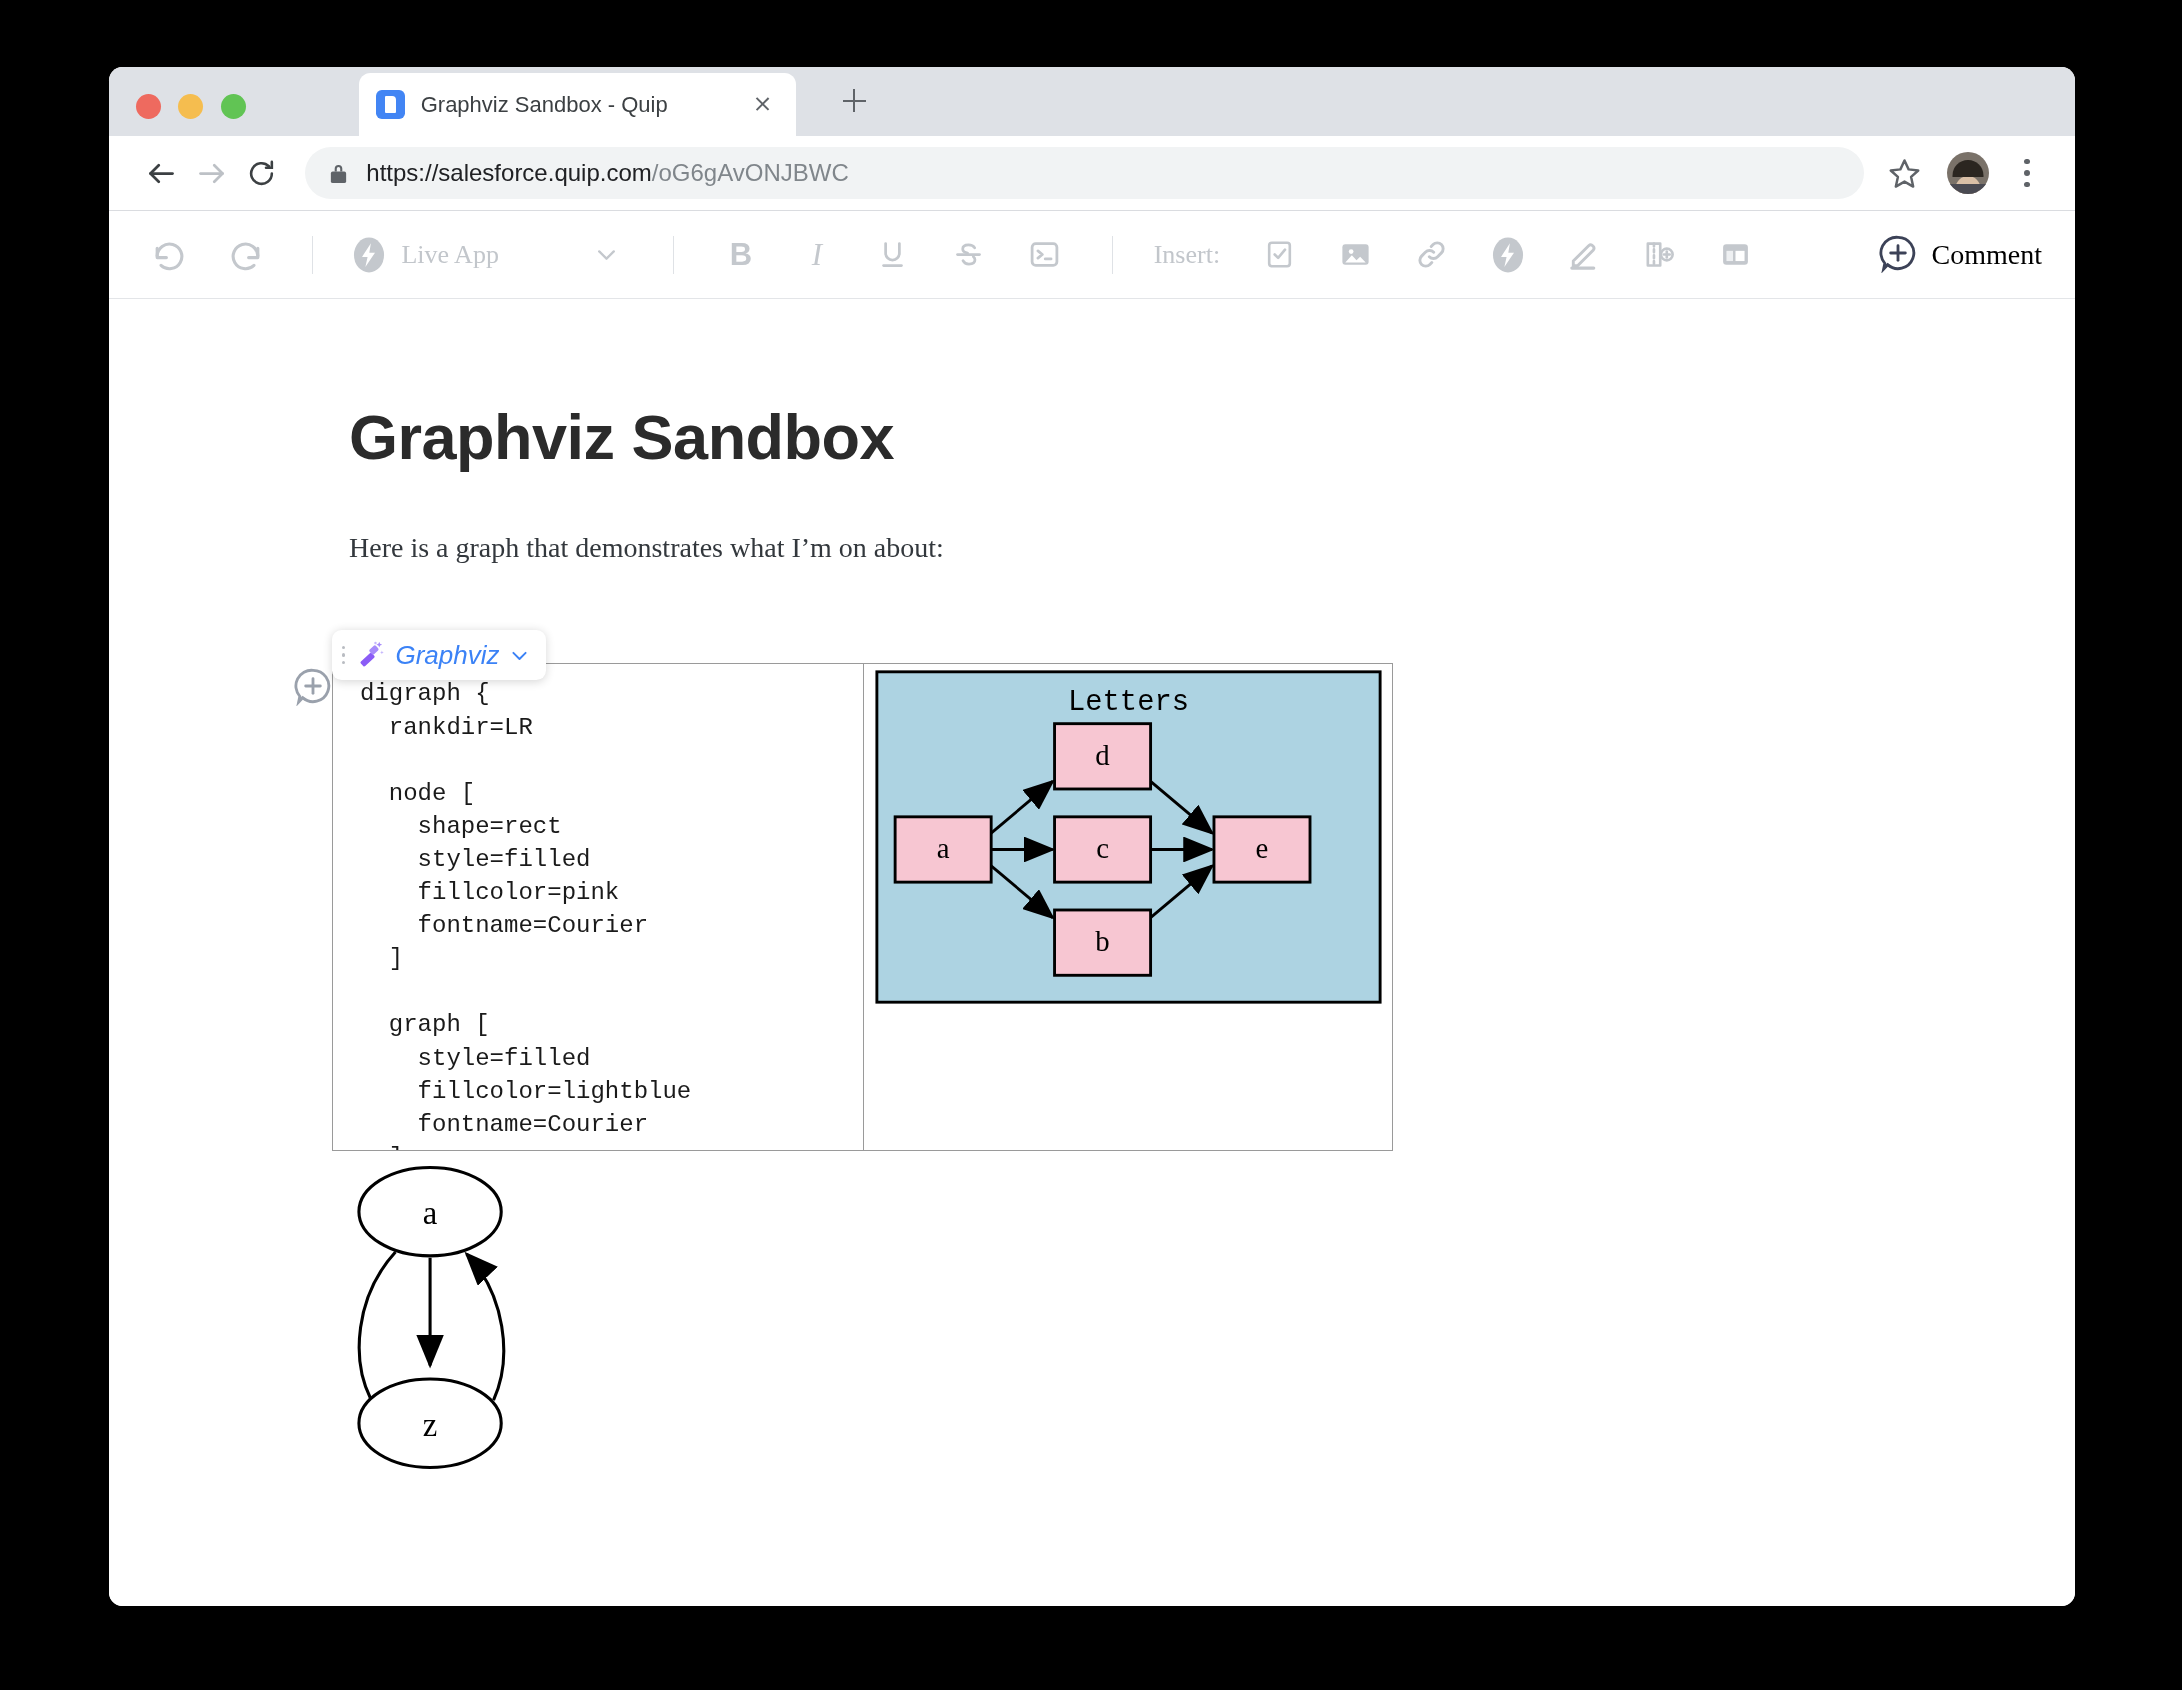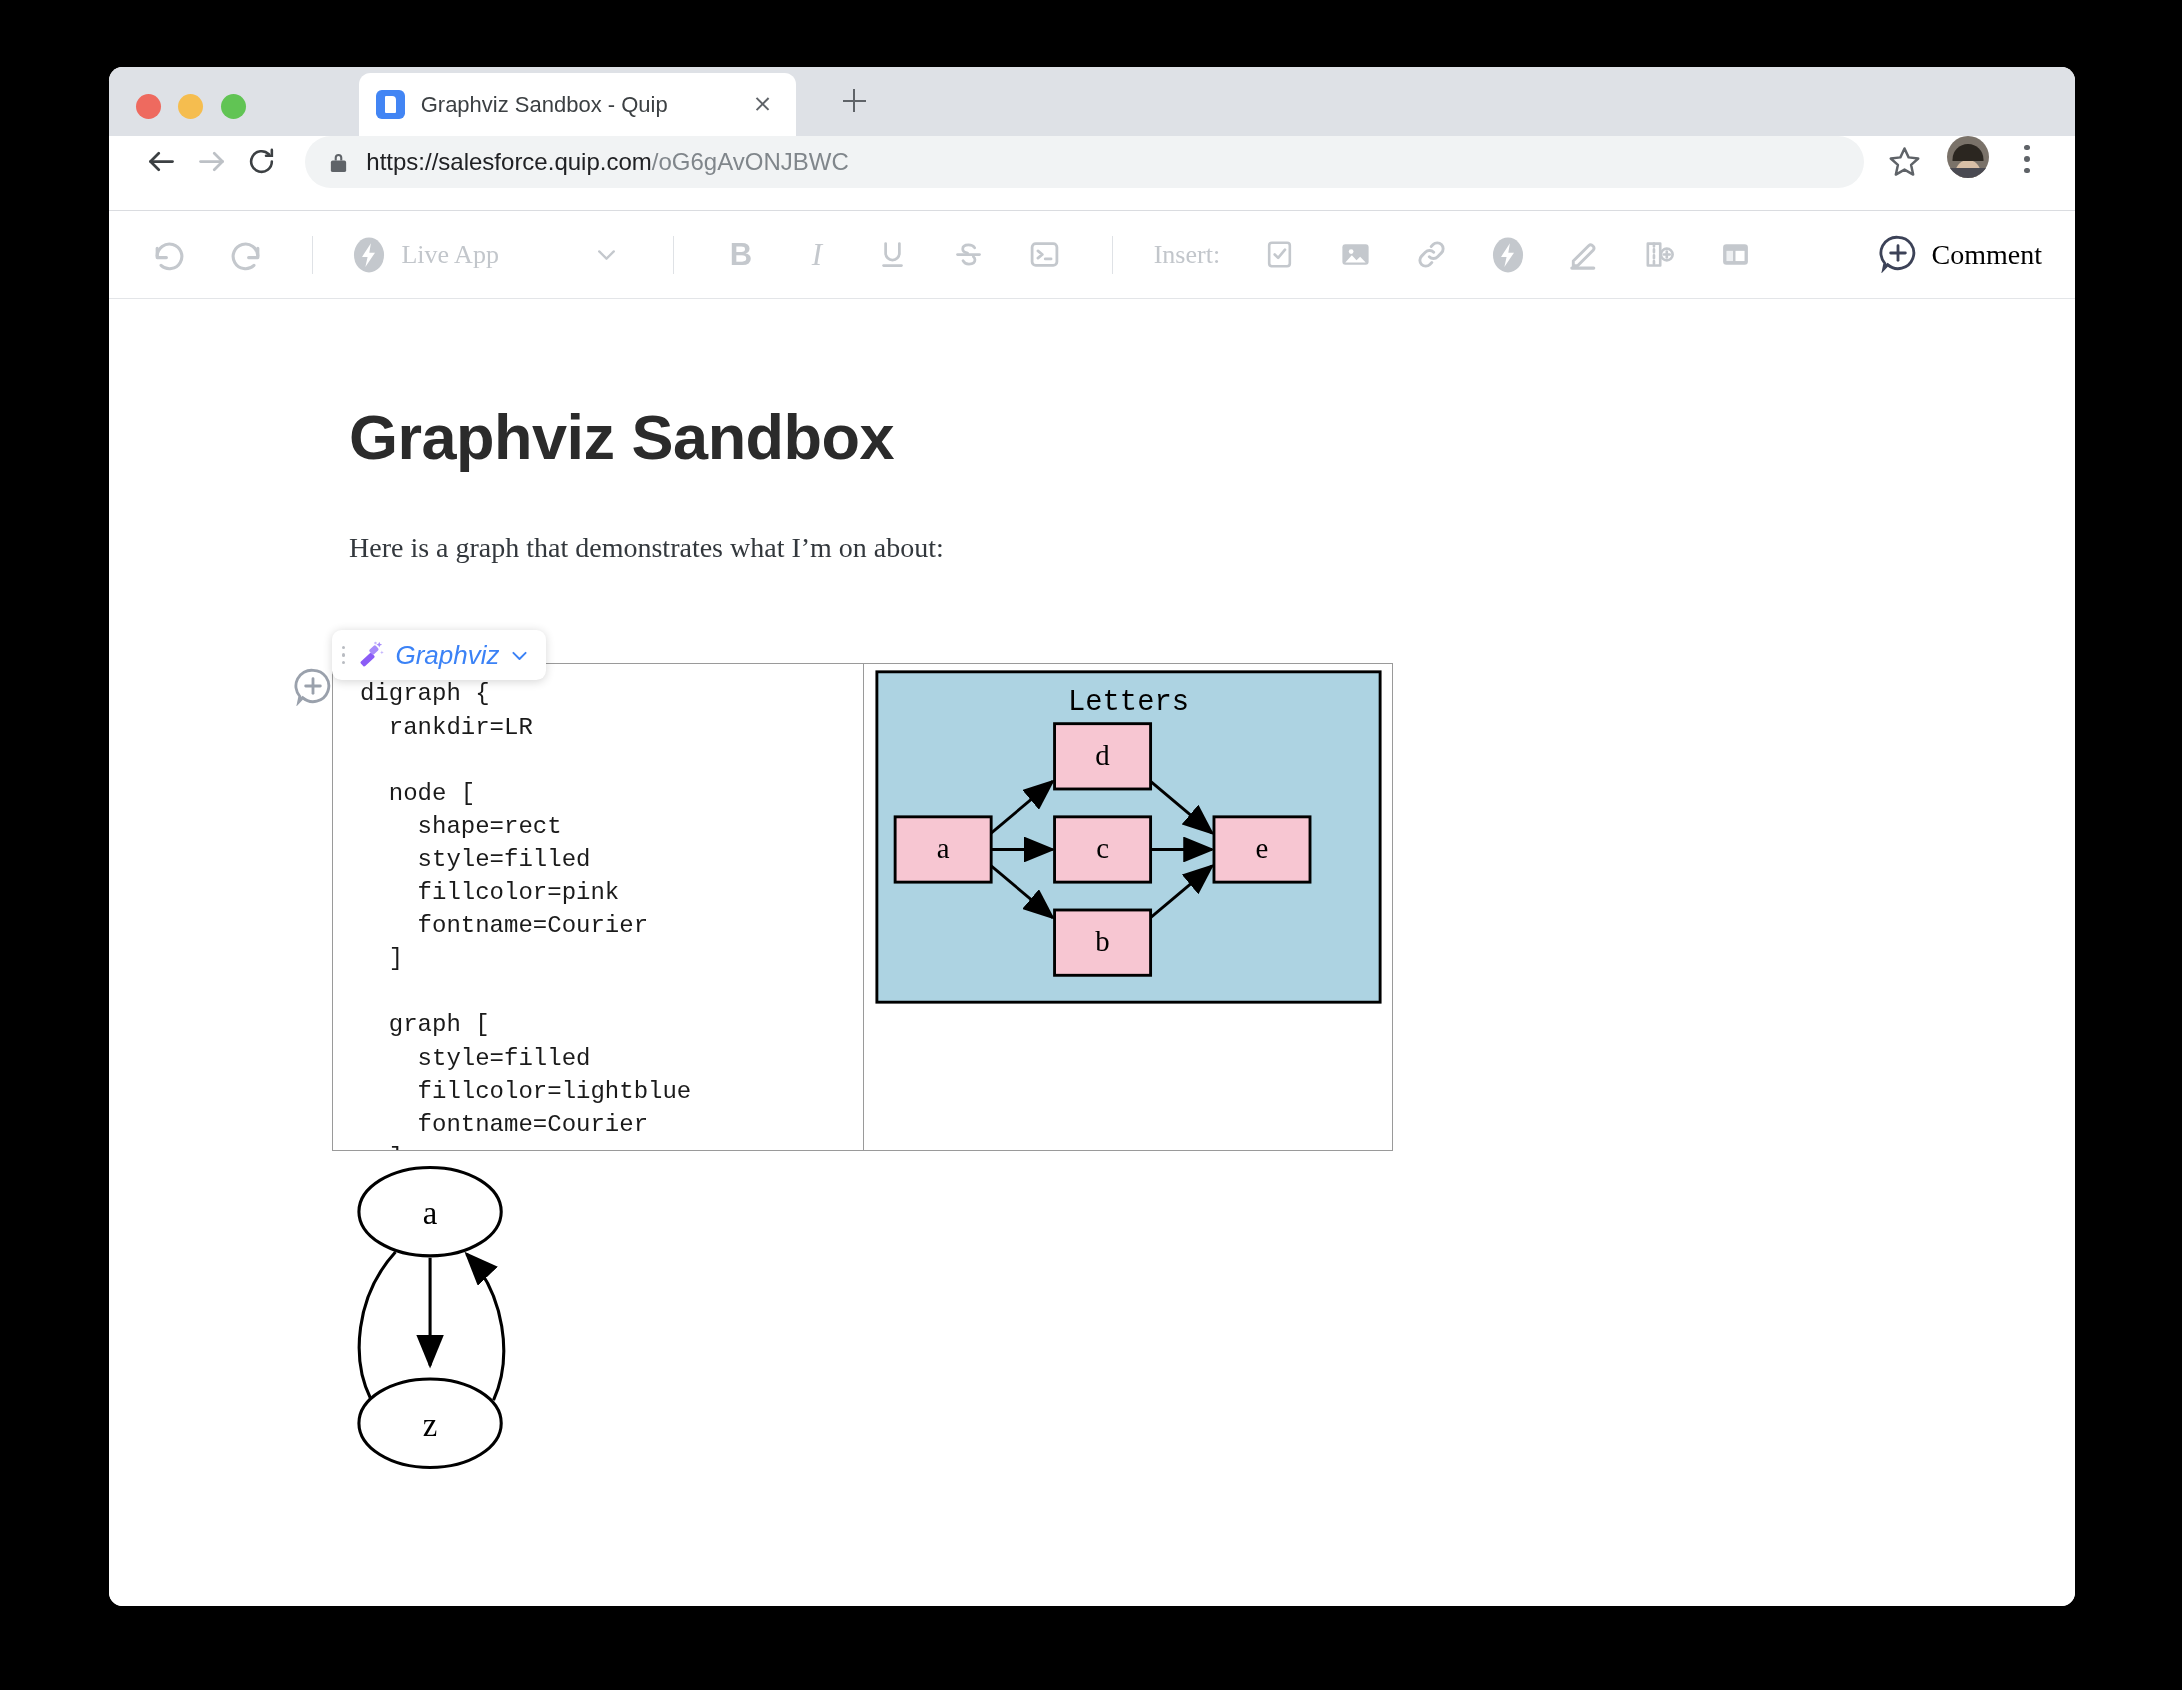--- a/index.html
+++ b/index.html
@@ -88,21 +88,21 @@
   .new-tab::before, .new-tab::after {
     content: ""; position: absolute; background: #5f6368;
   }
   .new-tab::before { left: 8.6px; top: 19px; width: 23px; height: 2.4px; }
   .new-tab::after { left: 19px; top: 8.6px; width: 2.4px; height: 23px; }
 
   
   .url-bar {
     height: 75px;
     background: #ffffff;
-    display: flex; align-items: flex-start;
+    display: flex; align-items: center;
     padding: 0 27px;
     border-bottom: 1px solid #dadce0;
     flex: 0 0 auto;
   }
   .nav-btn {
     width: 50px; height: 50px;
     display: flex; align-items: center; justify-content: center;
     flex: 0 0 auto;
   }
   .nav-btn svg { display: block; }

